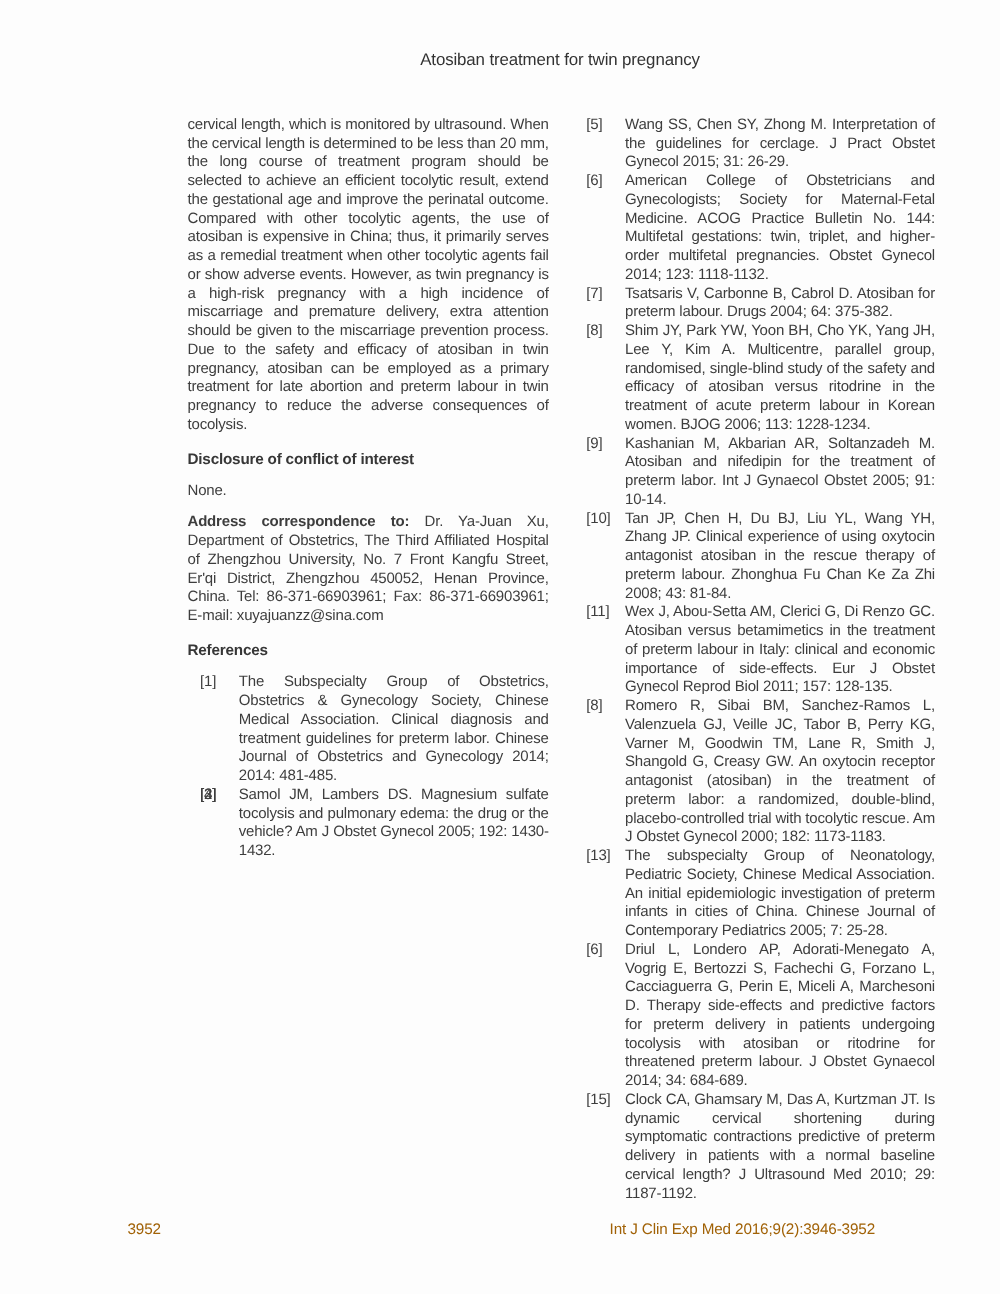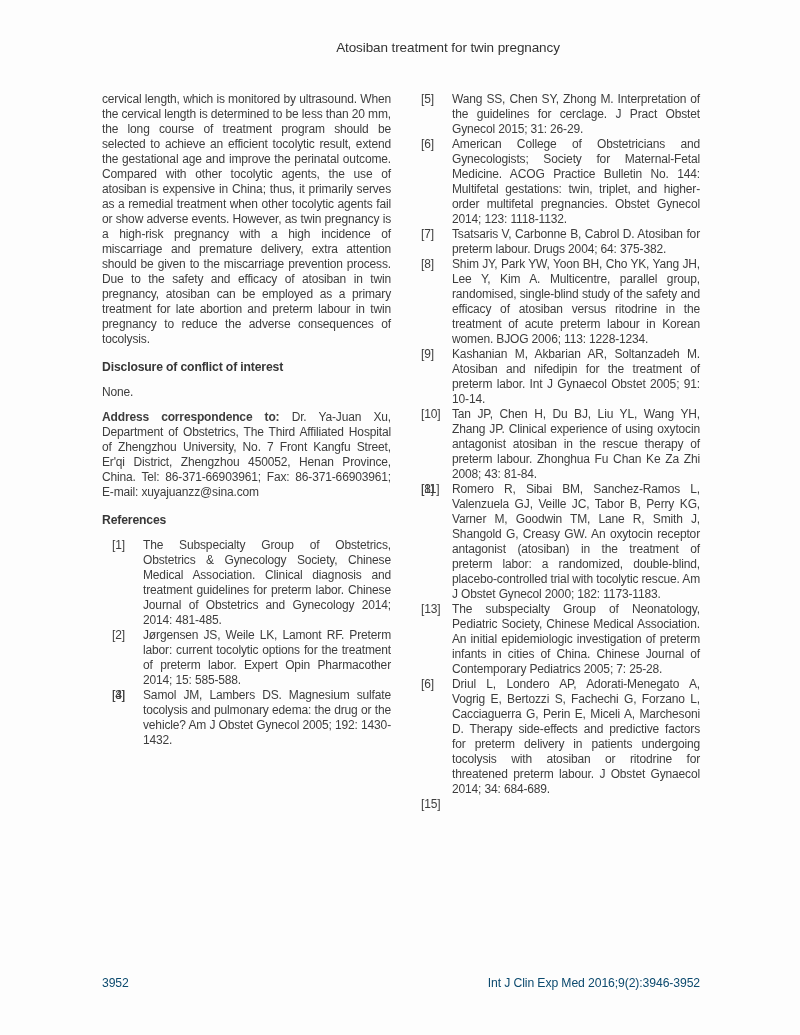--- a/index.html
+++ b/index.html
@@ -24,20 +24,21 @@
     padding-left: 48px;
   }
   .col {
     position: absolute;
     top: 92px;
     width: 289px;
     font-size: 12px;
     line-height: 15px;
     text-align: justify;
     letter-spacing: -0.15px;
+    margin-left: 48px;
   }
   .col-left  { left: 102px; }
   .col-right { left: 411px; }
   .col p { margin: 0 0 10px 0; }
   .sec-heading {
     font-weight: bold;
     font-size: 12.2px;
     color: #373737;
     margin: 13px 0 10px 0;
     text-align: left;
@@ -57,21 +58,21 @@
   }
   .page-footer {
     position: absolute;
     top: 976px;
     left: 102px;
     width: 598px;
     display: flex;
     justify-content: space-between;
     font-size: 12.2px;
     letter-spacing: -0.1px;
-    color: #0c4a6e;
+    color: #a16207;
   }
 </style>
 </head>
 <body>
 
 <div class="page-title">Atosiban treatment for twin pregnancy</div>
 
 <div class="col col-left">
   <p>cervical length, which is monitored by ultrasound. When the cervical length is determined to be less than 20 mm, the long course of treatment program should be selected to achieve an efficient tocolytic result, extend the gestational age and improve the perinatal outcome. Compared with other tocolytic agents, the use of atosiban is expensive in China; thus, it primarily serves as a remedial treatment when other tocolytic agents fail or show adverse events. However, as twin pregnancy is a high-risk pregnancy with a high incidence of miscarriage and premature delivery, extra attention should be given to the miscarriage prevention process. Due to the safety and efficacy of atosiban in twin pregnancy, atosiban can be employed as a primary treatment for late abortion and preterm labour in twin pregnancy to reduce the adverse consequences of tocolysis.</p>
 
@@ -85,21 +86,20 @@
 
   <div class="ref-list">
 
       <div class="ref">
         <span class="ref-num">[1]</span>
         <span>The Subspecialty Group of Obstetrics, Obstetrics &amp; Gynecology Society, Chinese Medical Association. Clinical diagnosis and treatment guidelines for preterm labor. Chinese Journal of Obstetrics and Gynecology 2014; 2014: 481-485.</span>
       </div>
 
       <div class="ref">
         <span class="ref-num">[2]</span>
-        <span>Jørgensen JS, Weile LK, Lamont RF. Preterm labor: current tocolytic options for the treatment of preterm labor. Expert Opin Pharmacother 2014; 15: 585-588.</span>
       </div>
 
       <div class="ref">
         <span class="ref-num">[3]</span>
       </div>
 
       <div class="ref">
         <span class="ref-num">[4]</span>
         <span>Samol JM, Lambers DS. Magnesium sulfate tocolysis and pulmonary edema: the drug or the vehicle? Am J Obstet Gynecol 2005; 192: 1430-1432.</span>
       </div>
@@ -134,39 +134,41 @@
         <span>Kashanian M, Akbarian AR, Soltanzadeh M. Atosiban and nifedipin for the treatment of preterm labor. Int J Gynaecol Obstet 2005; 91: 10-14.</span>
       </div>
 
       <div class="ref">
         <span class="ref-num">[10]</span>
         <span>Tan JP, Chen H, Du BJ, Liu YL, Wang YH, Zhang JP. Clinical experience of using oxytocin antagonist atosiban in the rescue therapy of preterm labour. Zhonghua Fu Chan Ke Za Zhi 2008; 43: 81-84.</span>
       </div>
 
       <div class="ref">
         <span class="ref-num">[11]</span>
+        <span>Wex J, Abou-Setta AM, Clerici G, Di Renzo GC. Atosiban versus betamimetics in the treatment of preterm labour in Italy: clinical and economic importance of side-effects. Eur J Obstet Gynecol Reprod Biol 2011; 157: 128-135.</span>
       </div>
 
       <div class="ref">
         <span class="ref-num">[8]</span>
         <span>Romero R, Sibai BM, Sanchez-Ramos L, Valenzuela GJ, Veille JC, Tabor B, Perry KG, Varner M, Goodwin TM, Lane R, Smith J, Shangold G, Creasy GW. An oxytocin receptor antagonist (atosiban) in the treatment of preterm labor: a randomized, double-blind, placebo-controlled trial with tocolytic rescue. Am J Obstet Gynecol 2000; 182: 1173-1183.</span>
       </div>
 
       <div class="ref">
         <span class="ref-num">[13]</span>
         <span>The subspecialty Group of Neonatology, Pediatric Society, Chinese Medical Association. An initial epidemiologic investigation of preterm infants in cities of China. Chinese Journal of Contemporary Pediatrics 2005; 7: 25-28.</span>
       </div>
 
       <div class="ref">
         <span class="ref-num">[6]</span>
         <span>Driul L, Londero AP, Adorati-Menegato A, Vogrig E, Bertozzi S, Fachechi G, Forzano L, Cacciaguerra G, Perin E, Miceli A, Marchesoni D. Therapy side-effects and predictive factors for preterm delivery in patients undergoing tocolysis with atosiban or ritodrine for threatened preterm labour. J Obstet Gynaecol 2014; 34: 684-689.</span>
       </div>
 
       <div class="ref">
         <span class="ref-num">[15]</span>
+        <span>Clock CA, Ghamsary M, Das A, Kurtzman JT. Is dynamic cervical shortening during symptomatic contractions predictive of preterm delivery in patients with a normal baseline cervical length? J Ultrasound Med 2010; 29: 1187-1192.</span>
       </div>
     </div>
 </div>
 
 <div class="page-footer">
   <span>3952</span>
   <span>Int J Clin Exp Med 2016;9(2):3946-3952</span>
 </div>
 
 </body></html>

